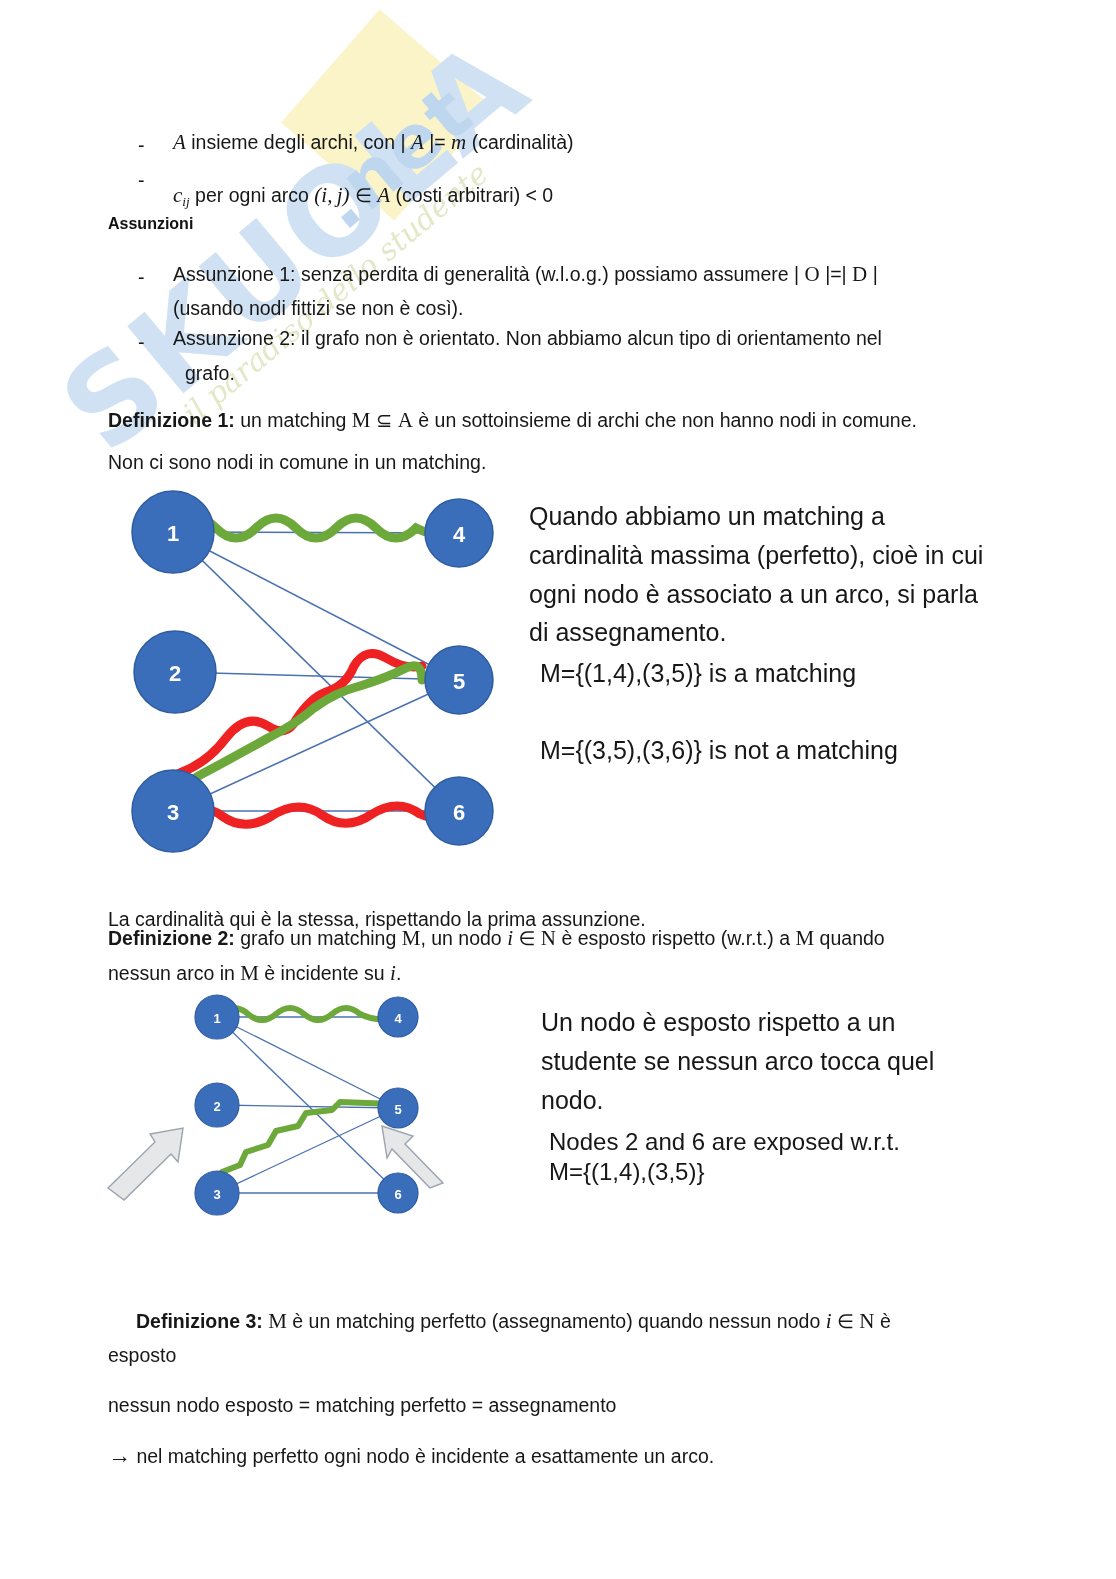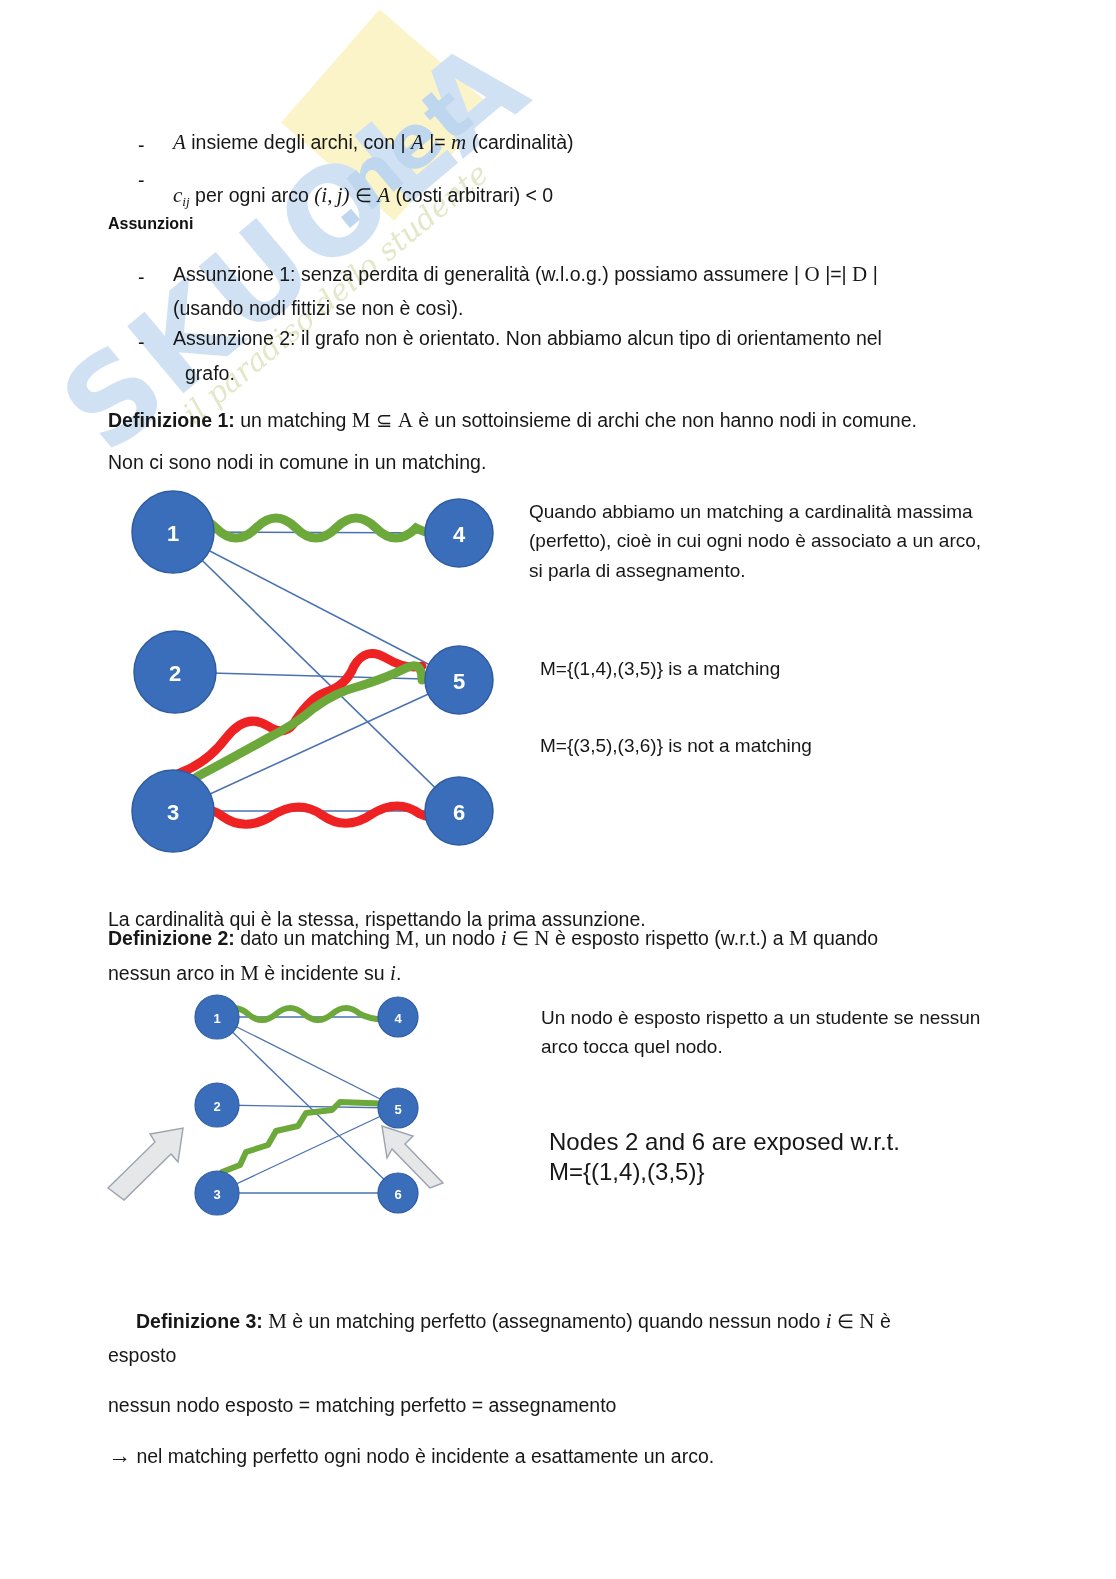--- a/index.html
+++ b/index.html
@@ -101,21 +101,21 @@
     text-align: right;
   }
 
   
   .diagram {
     position: absolute;
     z-index: 3;
   }
   .sidecap {
     position: absolute;
-    font-size: 19px;
+    font-size: 25px;
     line-height: 1.55;
     color: #171717;
     z-index: 3;
   }
   .sidecap.big {
     font-size: 24px;
     line-height: 1.35;
   }
 </style>
 </head>
@@ -191,21 +191,21 @@
         <text x="349" y="340" font-family="Liberation Sans, sans-serif" font-size="22" font-weight="bold" fill="#ffffff" text-anchor="middle">6</text>
       </g>
     </svg>
 
     <div class="sidecap" style="left:529px; top:497px; width:460px;">Quando abbiamo un matching a cardinalità massima (perfetto), cioè in cui ogni nodo è associato a un arco, si parla di assegnamento.</div>
     <div class="sidecap" style="left:540px; top:606px;margin-top:48px;">M={(1,4),(3,5)} is a matching</div>
     <div class="sidecap" style="left:540px; top:731px;">M={(3,5),(3,6)} is not a matching</div>
 
     <div class="txt" style="left:108px; top:878px;margin-top:32px;">La cardinalità qui è la stessa, rispettando la prima assunzione.</div>
 
-    <div class="txt" style="left:108px; top:928px;"><span class="bold">Definizione 2:</span><span> dato un matching </span><span class="mup">M</span><span>, un nodo </span><span class="mi">i</span><span> ∈ </span><span class="mup">N</span><span> è esposto rispetto (w.r.t.) a </span><span class="mup">M</span><span> quando</span></div>
+    <div class="txt" style="left:108px; top:928px;"><span class="bold">Definizione 2:</span><span> grafo un matching </span><span class="mup">M</span><span>, un nodo </span><span class="mi">i</span><span> ∈ </span><span class="mup">N</span><span> è esposto rispetto (w.r.t.) a </span><span class="mup">M</span><span> quando</span></div>
 
     <div class="txt" style="left:108px; top:963px;"><span>nessun arco in </span><span class="mup">M</span><span> è incidente su </span><span class="mi">i</span><span>.</span></div>
 
     <svg class="diagram" style="left:100px; top:980px;" width="440" height="300" viewBox="0 0 440 300">
 
       <g fill="#e6e7e8" stroke="#9aa3ae" stroke-width="1.4">
         <polygon points="8,208 55,162 50,154 83,148 78,182 71,174 24,220" transform="translate(0,0)"></polygon>
         <polygon points="330,208 292,169 287,178 282,146 313,156 305,164 343,203"></polygon>
       </g>
 

